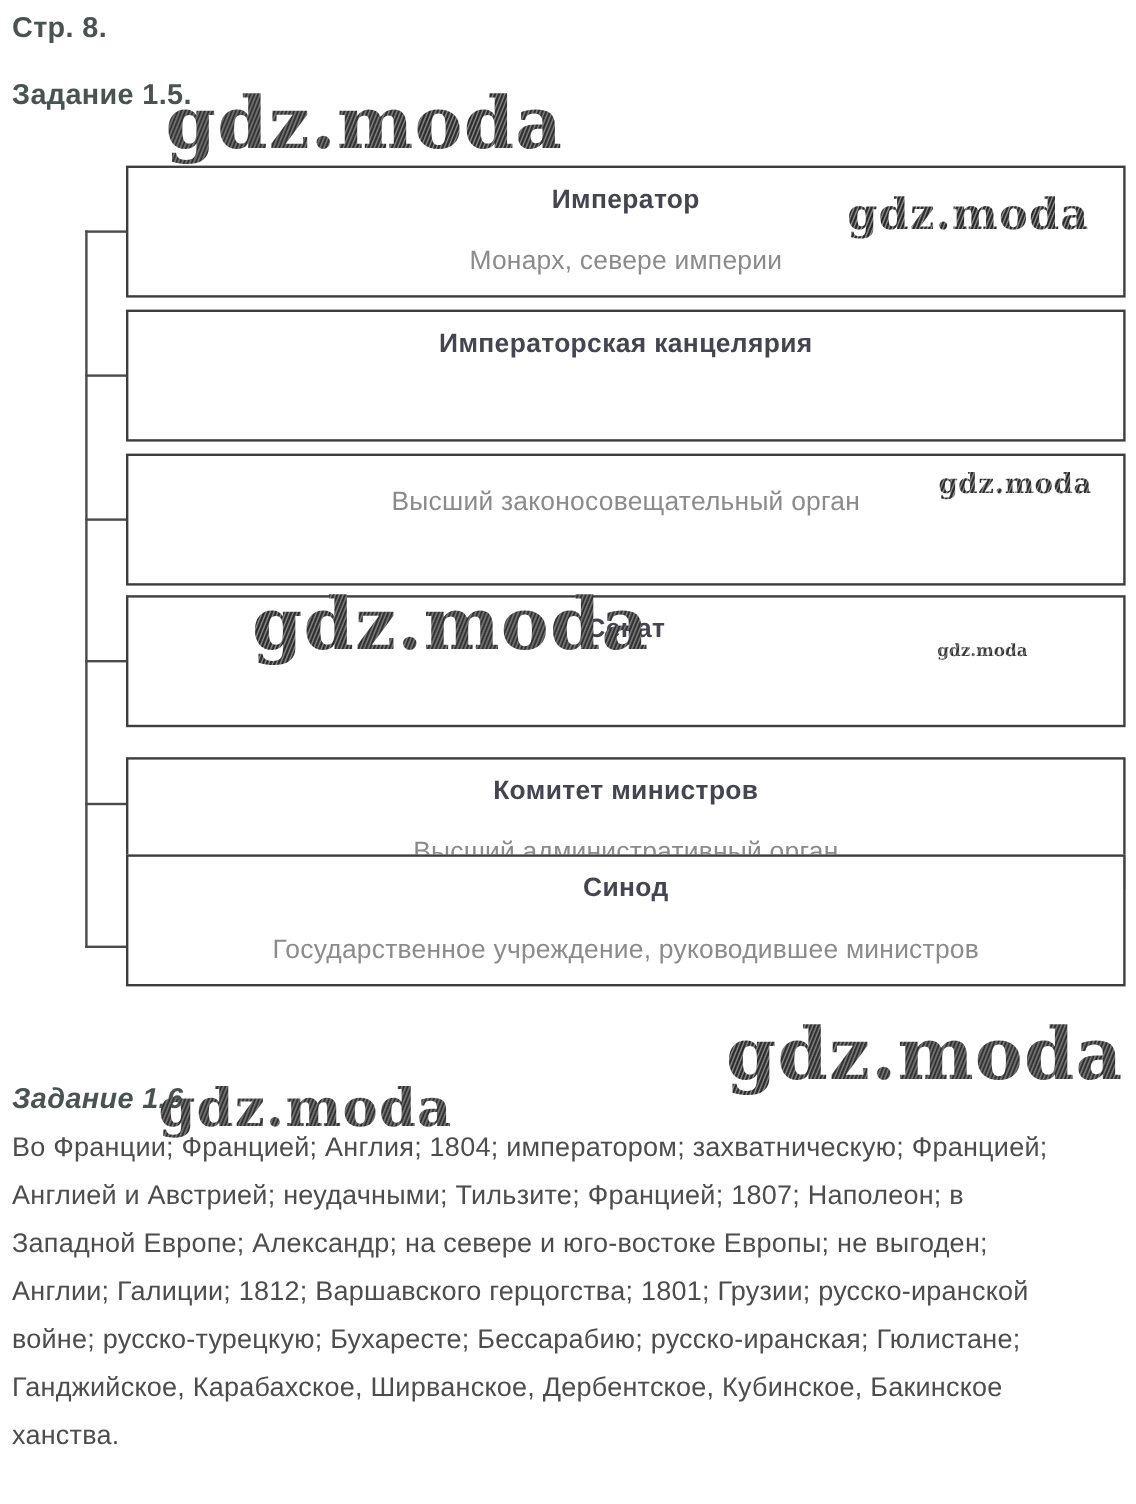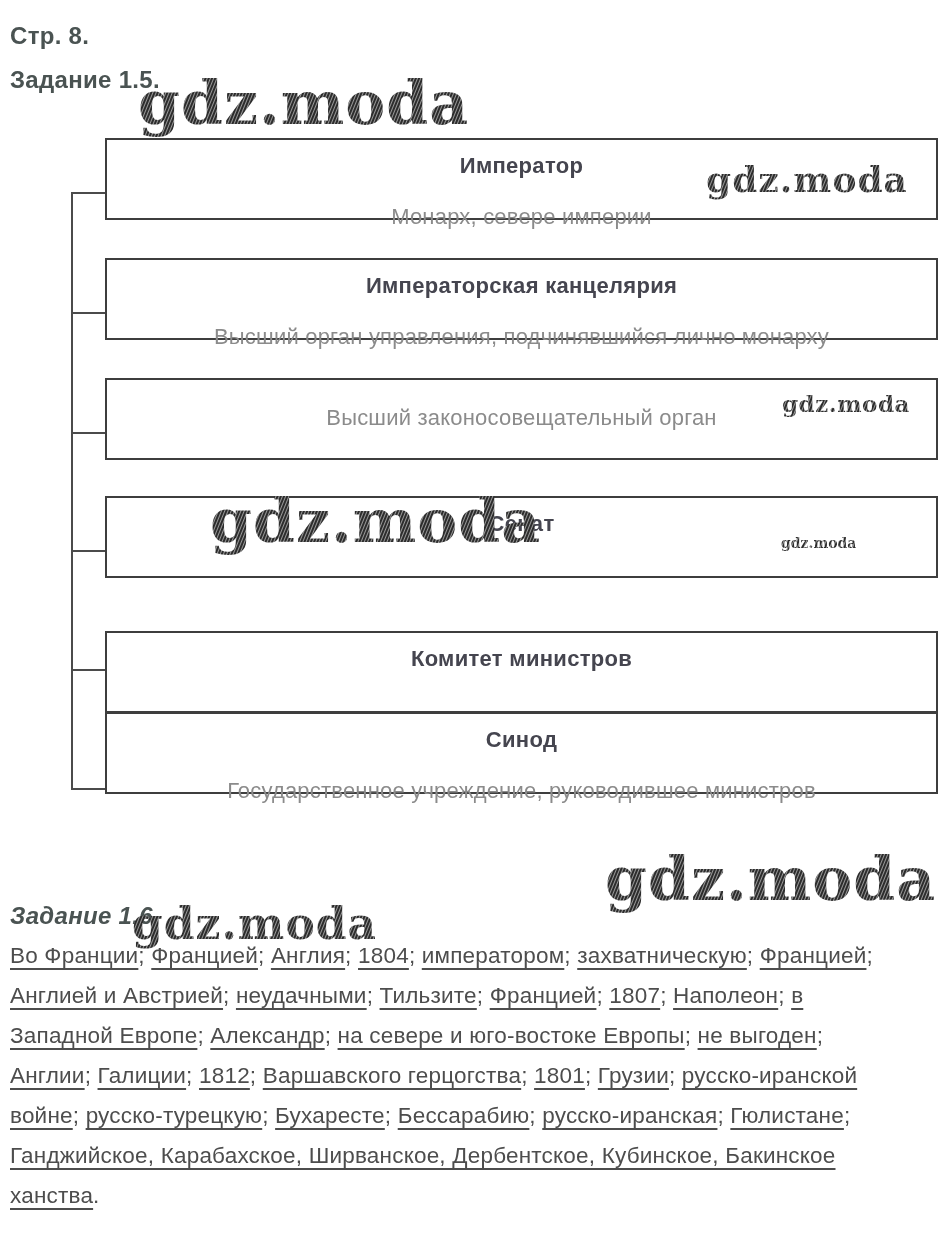--- a/index.html
+++ b/index.html
@@ -4,27 +4,27 @@
 <style>
   html,body{margin:0;padding:0;background:#ffffff;}
   body{
     width:947px;height:1253px;position:relative;overflow:hidden;
     font-family:"Liberation Sans", sans-serif;
   }
   .heading{
     position:absolute;left:10px;
     font-size:24px;font-weight:700;color:#4a5352;letter-spacing:.3px;
   }
-  .h-page{top:10px;margin-top:12px;}
+  .h-page{top:10px;}
   .h-t15{top:66px;}
   .h-t16{top:902px;font-style:italic;}
 
   
   .org-box{
-    position:absolute;left:105px;width:833px;height:82px;
+    position:absolute;left:105px;width:833px;height:110px;
     border:2px solid #3e3e3e;box-sizing:border-box;background:#ffffff;
     text-align:center;
   }
   .org-box .title{margin-top:13px;font-size:22px;font-weight:600;color:#45454f;letter-spacing:.3px;}
   .org-box .desc{margin-top:25px;font-size:22px;font-weight:400;color:#8b8b8b;letter-spacing:.2px;}
   .b1{top:138px}.b2{top:258px}.b3{top:378px}.b4{top:496px}.b5{top:631px}.b6{top:712px}
 
   
   .vline{position:absolute;left:71px;top:192px;width:2px;height:598px;background:#4b4b4b;}
   .stub{position:absolute;left:71px;width:35px;height:2px;background:#4b4b4b;}
@@ -48,21 +48,21 @@
   .wm-box4-small{left:781px;top:535px;font-size:14px;letter-spacing:0;}
   .wm-bottom{left:605px;top:844px;font-size:60px;}
   .wm-task16{left:132px;top:898px;font-size:44px;}
 
   
   .answers{
     position:absolute;left:10px;top:936px;width:892px;
     font-size:22.5px;line-height:40px;color:#4d4d4d;letter-spacing:.2px;
   }
   .answers a{
-    color:#4d4d4d;text-decoration:underline;
+    color:#4d4d4d;
     text-decoration-thickness:1.5px;text-underline-offset:5px;cursor:pointer;
   }
 </style>
 </head>
 <body>
 
 <div class="heading h-page">Стр. 8.</div>
 <div class="heading h-t15">Задание 1.5.</div>
 
 <div class="wm wm-top">gdz.moda</div>
@@ -80,30 +80,30 @@
 <div class="stub s4"></div>
 <div class="stub s5"></div>
 <div class="stub s6"></div>
 
 <div class="org-box b1">
   <div class="title">Император</div>
   <div class="desc">Монарх, севере империи</div>
 </div>
 <div class="org-box b2">
   <div class="title">Императорская канцелярия</div>
-  <div class="desc">Высший орган управления, подчинявшийся лично монарху</div>
 </div>
 <div class="org-box b3">
   <div class="desc">Высший законосовещательный орган</div>
 </div>
 <div class="org-box b4">
   <div class="title">Сенат</div>
 </div>
 <div class="org-box b5">
   <div class="title">Комитет министров</div>
+  <div class="desc">Высший административный орган</div>
 </div>
 <div class="org-box b6">
   <div class="title">Синод</div>
   <div class="desc">Государственное учреждение, руководившее министров</div>
 </div>
 
 <div class="heading h-t16">Задание 1.6.</div>
 
 <div class="answers"><a>Во Франции</a><span>; </span><a>Францией</a><span>; </span><a>Англия</a><span>; </span><a>1804</a><span>; </span><a>императором</a><span>; </span><a>захватническую</a><span>; </span><a>Францией</a><span>; </span><a>Англией и Австрией</a><span>; </span><a>неудачными</a><span>; </span><a>Тильзите</a><span>; </span><a>Францией</a><span>; </span><a>1807</a><span>; </span><a>Наполеон</a><span>; </span><a>в Западной Европе</a><span>; </span><a>Александр</a><span>; </span><a>на севере и юго-востоке Европы</a><span>; </span><a>не выгоден</a><span>; </span><a>Англии</a><span>; </span><a>Галиции</a><span>; </span><a>1812</a><span>; </span><a>Варшавского герцогства</a><span>; </span><a>1801</a><span>; </span><a>Грузии</a><span>; </span><a>русско-иранской войне</a><span>; </span><a>русско-турецкую</a><span>; </span><a>Бухаресте</a><span>; </span><a>Бессарабию</a><span>; </span><a>русско-иранская</a><span>; </span><a>Гюлистане</a><span>; </span><a>Ганджийское, Карабахское, Ширванское, Дербентское, Кубинское, Бакинское ханства</a><span>.</span></div>
 

